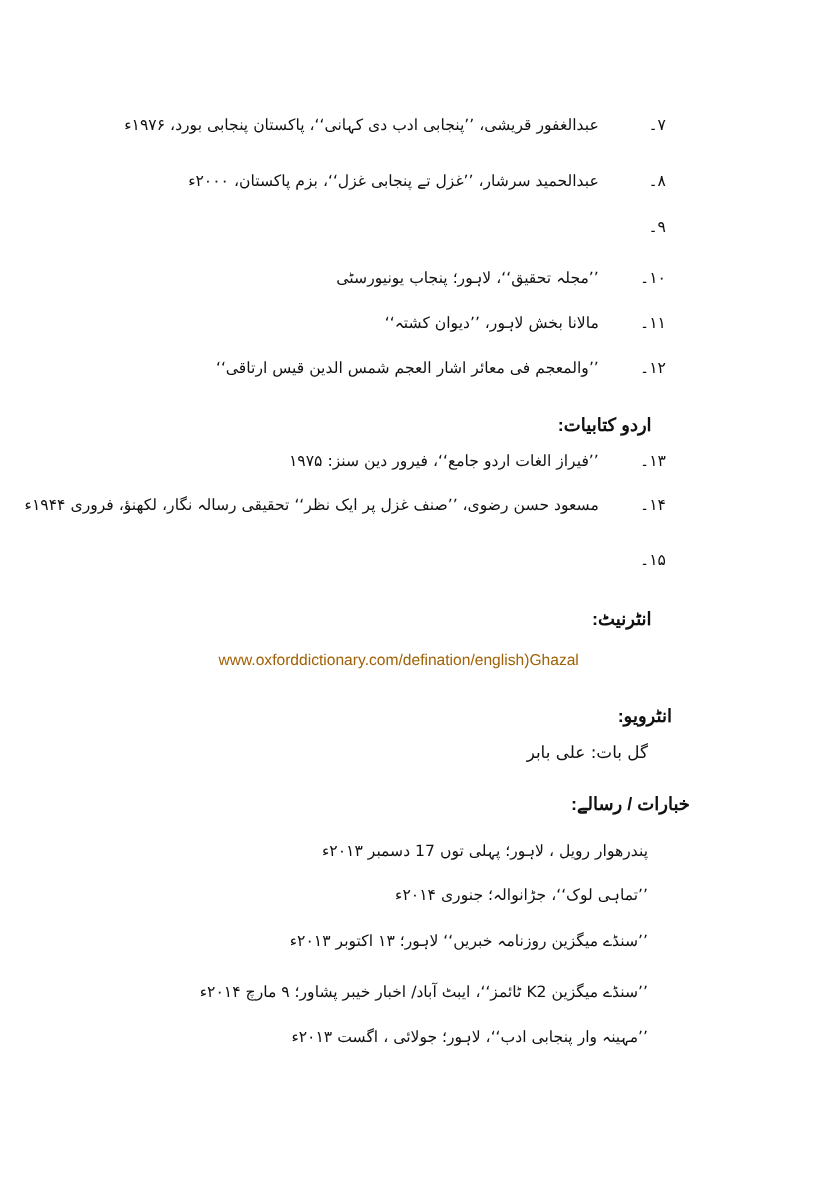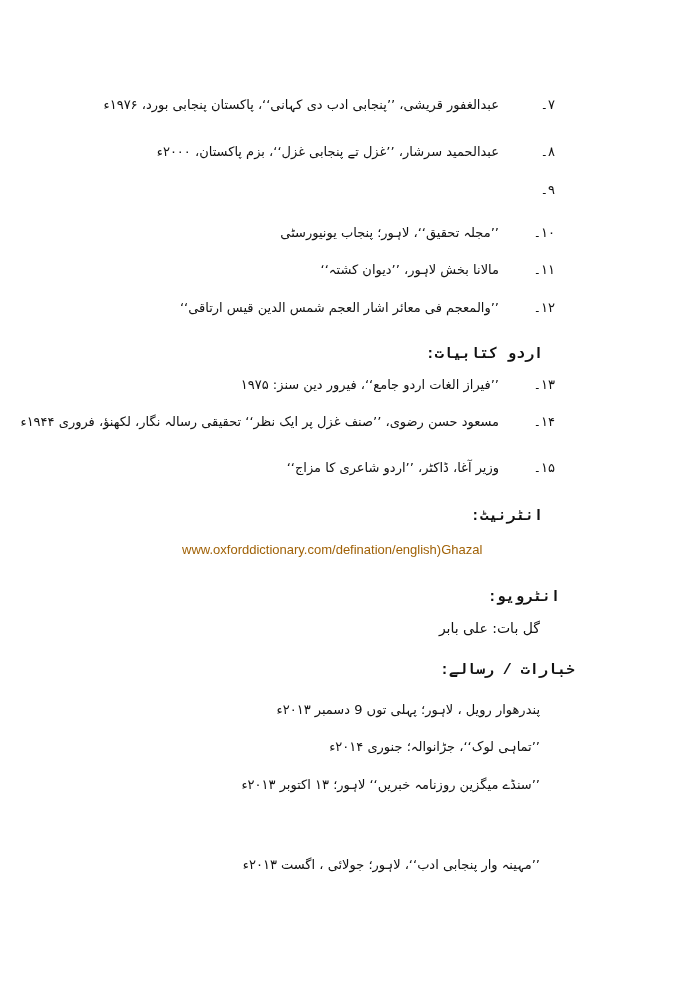--- a/index.html
+++ b/index.html
@@ -38,21 +38,21 @@
       width: 38px;
       text-align: right;
     }
     .entry .text {
       display: inline-block;
     }
     .heading {
       position: absolute;
       direction: rtl;
       white-space: nowrap;
-      font-family: Liberation Mono, monospace;
+      font-family: Liberation Sans, sans-serif;
       font-weight: bold;
       font-size: 15px;
       line-height: 22px;
     }
     .url {
       position: absolute;
       direction: ltr;
       white-space: nowrap;
       font-family: "Liberation Sans", sans-serif;
       font-size: 13px;
@@ -93,30 +93,30 @@
   <div class="line entry" style="right:145px; top:375px;">
     <span class="num">۱۳۔</span>
     <span class="text" style="margin-right:18px;">’’فیراز الغات اردو جامع‘‘، فیرور دین سنز: ۱۹۷۵</span>
   </div>
   <div class="line entry" style="right:145px; top:412px;">
     <span class="num">۱۴۔</span>
     <span class="text" style="margin-right:18px;">مسعود حسن رضوی، ’’صنف غزل پر ایک نظر‘‘ تحقیقی رسالہ نگار، لکھنؤ، فروری ۱۹۴۴ء</span>
   </div>
   <div class="line entry" style="right:145px; top:458px;">
     <span class="num">۱۵۔</span>
-    <span class="text" style="margin-right:18px;">وزیر آغا، ڈاکٹر، ’’اردو شاعری کا مزاج‘‘</span>
   </div>
 
   <div class="heading" style="right:157px; top:506px;">انٹرنیٹ:</div>
 
   <div class="url" style="left:182px; top:542px;">www.oxforddictionary.com/defination/english)Ghazal</div>
 
   <div class="heading" style="right:140px; top:587px;">انٹرویو:</div>
   <div class="line" style="right:160px; top:618px; font-size:14px;">گل بات: علی بابر</div>
 
   <div class="heading" style="right:125px; top:660px;">خبارات / رسالے:</div>
 
-  <div class="line" style="right:160px; top:700px;">پندرھوار رویل ، لاہور؛ پہلی توں 9 دسمبر ۲۰۱۳ء</div>
+  <div class="line" style="right:160px; top:700px;">پندرھوار رویل ، لاہور؛ پہلی توں 17 دسمبر ۲۰۱۳ء</div>
   <div class="line" style="right:160px; top:737px;">’’تماہی لوک‘‘، جڑانوالہ؛ جنوری ۲۰۱۴ء</div>
   <div class="line" style="right:160px; top:775px;">’’سنڈے میگزین روزنامہ خبریں‘‘ لاہور؛ ۱۳ اکتوبر ۲۰۱۳ء</div>
+  <div class="line" style="right:160px; top:818px;">’’سنڈے میگزین K2 ٹائمز‘‘، ایبٹ آباد/ اخبار خیبر پشاور؛ ۹ مارچ ۲۰۱۴ء</div>
   <div class="line" style="right:160px; top:855px;text-align:right;">’’مہینہ وار پنجابی ادب‘‘، لاہور؛ جولائی ، اگست ۲۰۱۳ء</div>
 
 </div>
 
 </body></html>

